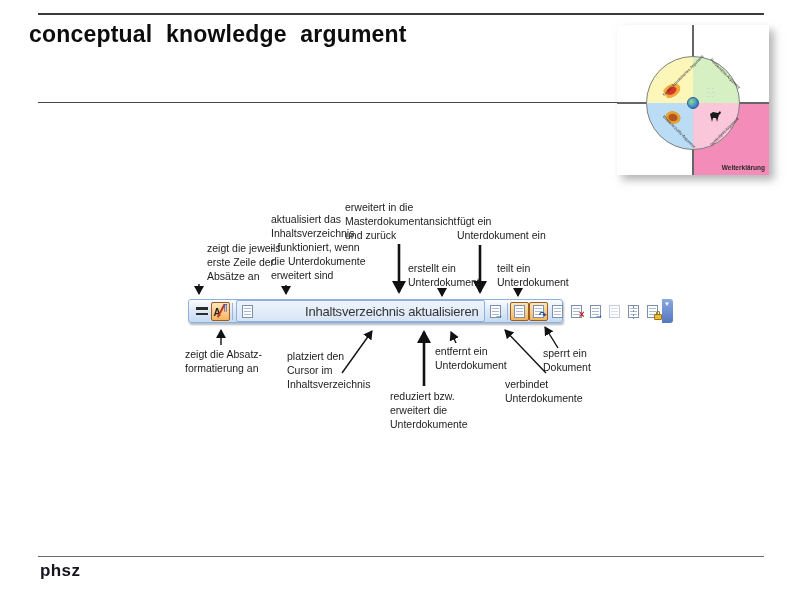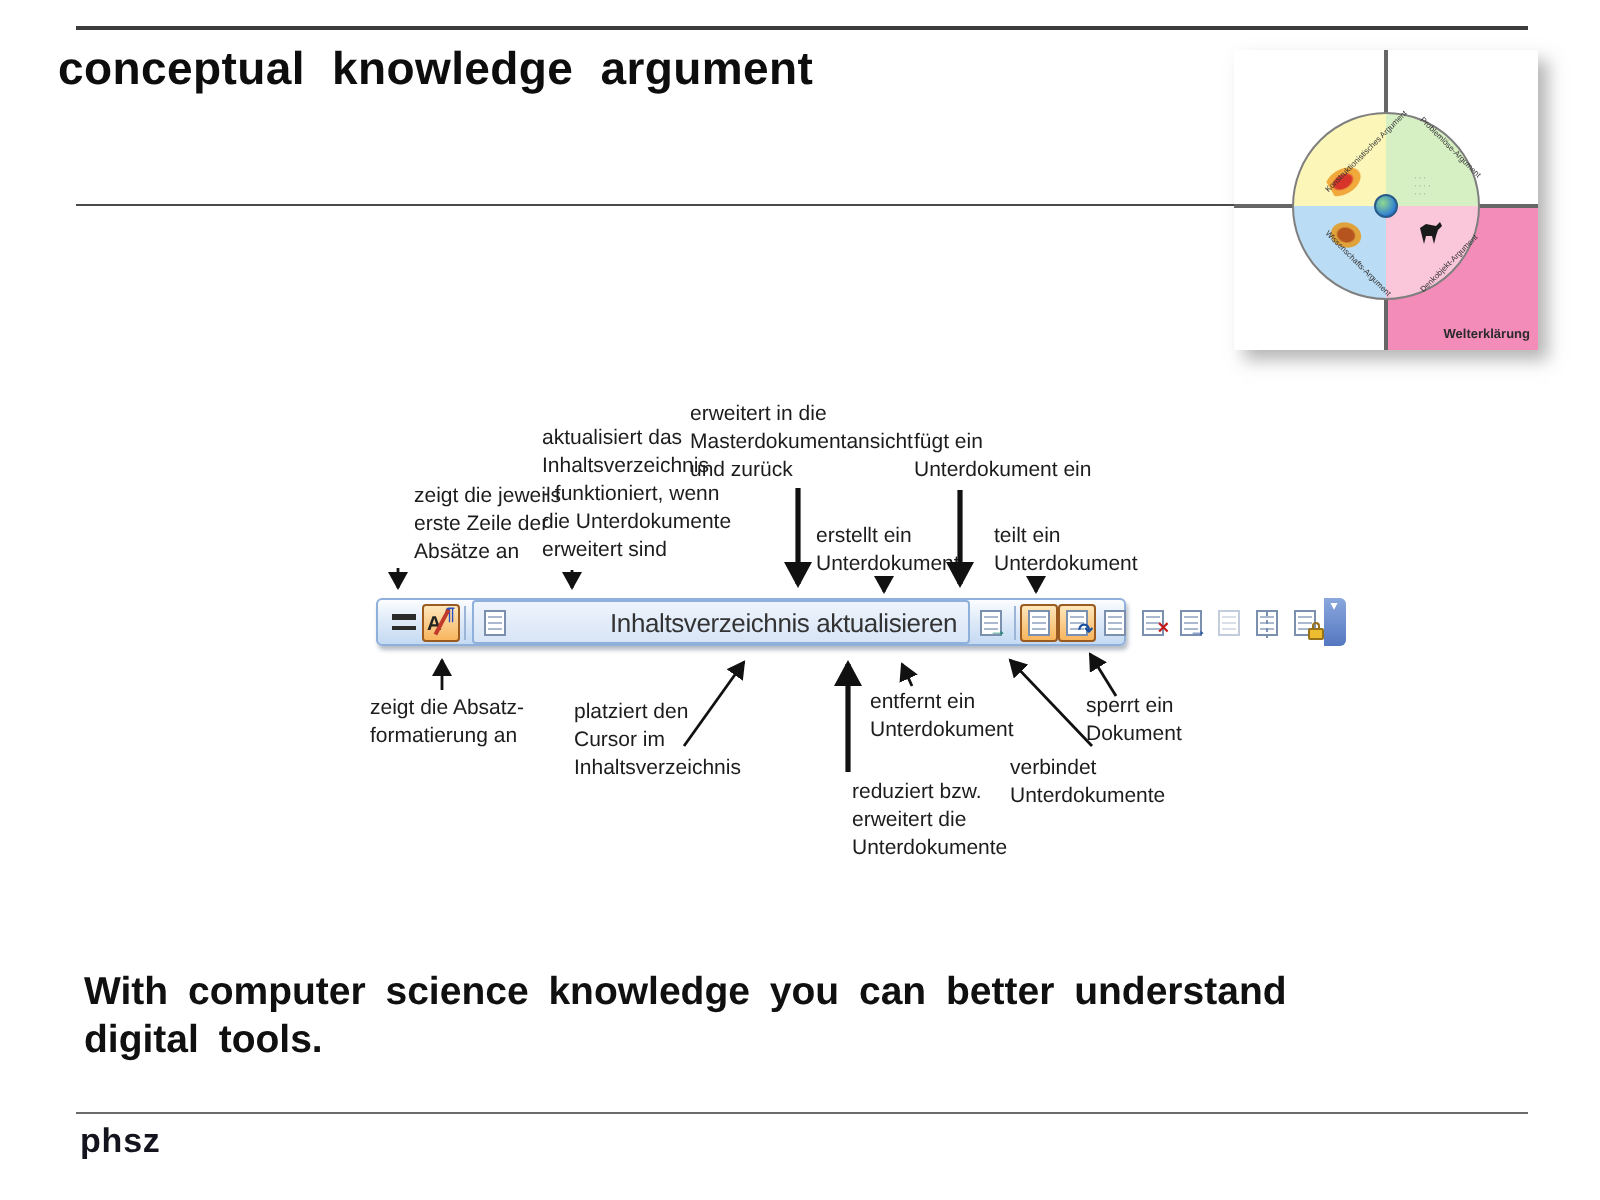--- a/index.html
+++ b/index.html
@@ -52,21 +52,21 @@
   
   .ann{position:absolute;font-size:10.5px;line-height:14px;color:#1c1c1c;white-space:pre-line;}
   #ann-first-line{left:175px;top:241px;margin-left:32px;}
   #ann-update-toc{left:239px;top:212px;margin-left:32px;}
   #ann-master-view{left:345px;top:200px;}
   #ann-create-sub{left:408px;top:261px;}
   #ann-insert-sub{left:457px;top:214px;}
   #ann-split-sub{left:497px;top:261px;}
   #ann-show-fmt{left:185px;top:347px;}
   #ann-goto-toc{left:287px;top:349px;}
-  #ann-collapse{left:390px;top:389px;margin-left:36px;}
+  #ann-collapse{left:390px;top:389px;}
   #ann-remove-sub{left:435px;top:344px;}
   #ann-merge-sub{left:505px;top:377px;}
   #ann-lock-doc{left:543px;top:346px;}
 
   #arrows{position:absolute;left:0;top:0;width:800px;height:600px;pointer-events:none;z-index:6;}
   #arrows .sh{stroke:#111;fill:none;}
   #arrows .thin{stroke-width:1.4px;}
   #arrows .thick{stroke-width:2.6px;}
 
   
@@ -255,21 +255,17 @@
     <span class="tb-btn plain">
       <span class="page">
           <span class="lock"></span>
         </span>
     </span>
     <span id="endcap">
       <span class="chev">▾</span>
     </span>
   </div>
 
-  <div id="statement">
-    <div>With computer science knowledge you can better understand</div>
-    <div>digital tools.</div>
-  </div>
 
   <div id="rule-bottom" class="rule"></div>
   <div id="brand">phsz</div>
 
 </div>
 
 </body></html>

